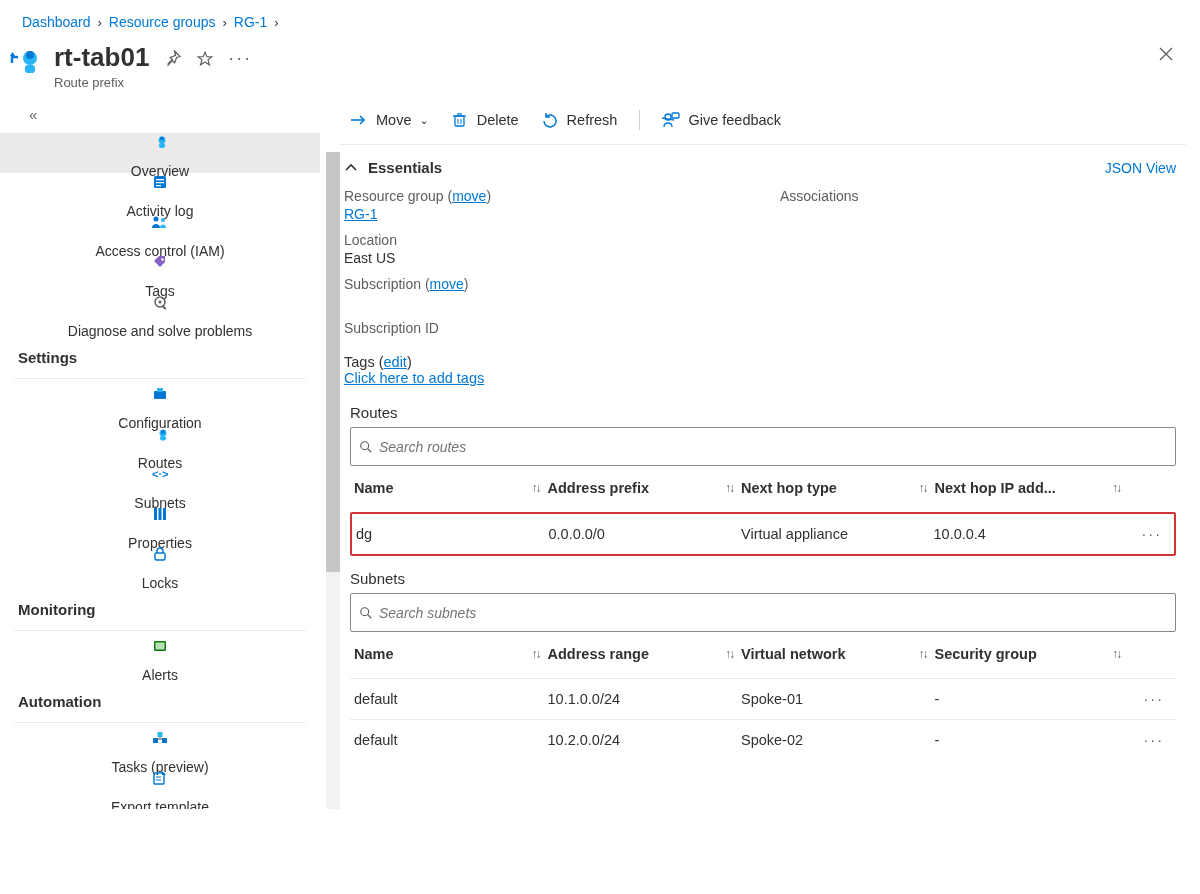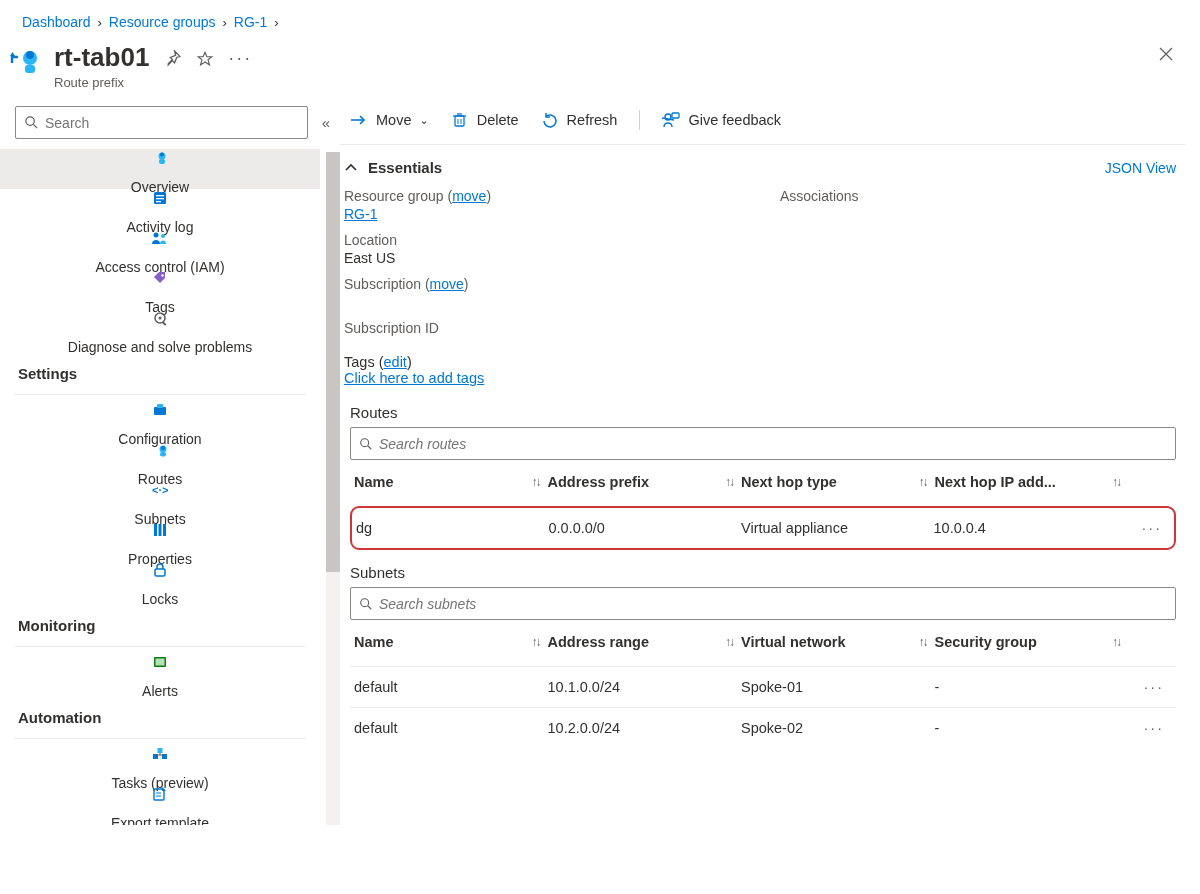--- a/index.html
+++ b/index.html
@@ -54,30 +54,30 @@
   .json-view { margin-left:auto; color:#0078d4; cursor:pointer;}
 
   .ess-grid { display:grid; grid-template-columns: 1fr 1fr; gap:6px 40px; padding:4px 10px 10px 4px; font-size:14px;}
   .ess-key { color:#605e5c; margin-bottom:2px;}
   .ess-val { color:#323130; margin-bottom:10px;}
   .ess-cell { display:flex; flex-direction:column;}
 
   .tags-row { padding:6px 10px 4px 4px; font-size:14.5px;}
   
   .section-title { font-size:15px; padding:14px 10px 6px 10px; color:#323130;}
-  .filter-box { margin:0 10px; border:1px solid #8a8886; border-radius:2px; height:33px; display:flex; align-items:center; padding:0 8px; gap:6px; color:#605e5c;}
+  .filter-box { margin:0 10px; border:1px solid #8a8886; border-radius:2px; height:39px; display:flex; align-items:center; padding:0 8px; gap:6px; color:#605e5c;}
   .filter-box input { border:none; outline:none; flex:1; font-size:14px; font-style:italic; color:#605e5c;}
   
   .grid { margin:4px 10px 0;}
   .grid-head { display:flex; padding:10px 4px 16px 4px; font-weight:600; font-size:14.5px;}
   .grid-row  { display:flex; padding:12px 4px; border-top:1px solid #edebe9; font-size:14.5px;}
   .col { flex:1; display:flex; align-items:center; padding-right:8px;}
   .col.actions { flex:0 0 44px; justify-content:flex-end; color:#605e5c;}
   .sorter { margin-left:auto; color:#605e5c; font-size:12px; letter-spacing:-2px;}
-  .highlight { border:2px solid #d13438; border-radius:9px;}
+  .highlight { border:2px solid #d13438; border-radius:2px;}
   
   svg { display:block; }
 </style>
 </head>
 <body>
 
 <div class="root">
 
   <div class="breadcrumb">
     <a>Dashboard</a>
@@ -119,29 +119,20 @@
       <svg width="16" height="16" viewBox="0 0 16 16">
           <path d="M2 2l12 12M14 2L2 14" stroke="#605e5c" stroke-width="1.3"></path>
         </svg>
     </span>
   </div>
 
   <div class="body">
 
     <div class="left">
       <div class="search-row">
-        <div class="search-box">
-          <span>
-            <svg width="15" height="15" viewBox="0 0 16 16">
-                <circle cx="6.5" cy="6.5" r="4.5" fill="none" stroke="#605e5c" stroke-width="1.3"></circle>
-                <line x1="10" y1="10" x2="14" y2="14" stroke="#605e5c" stroke-width="1.3"></line>
-              </svg>
-          </span>
-          <input placeholder="Search" style="">
-        </div>
         <span class="collapse">«</span>
       </div>
 
       <div class="nav">
         <div class="nav-item active">
           <span class="ni-icon">
               <svg width="16" height="16" viewBox="0 0 16 16">
                 <circle cx="10" cy="6" r="3.5" fill="#29b6f6"></circle>
                 <circle cx="10" cy="4.5" r="2" fill="#0078d4"></circle>
                 <rect x="7" y="9" width="6" height="5" rx="2" fill="#29b6f6"></rect>

